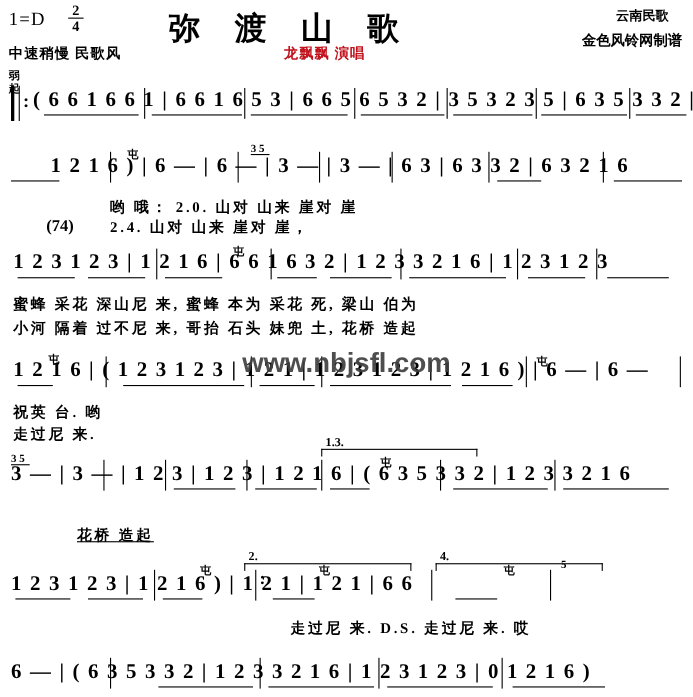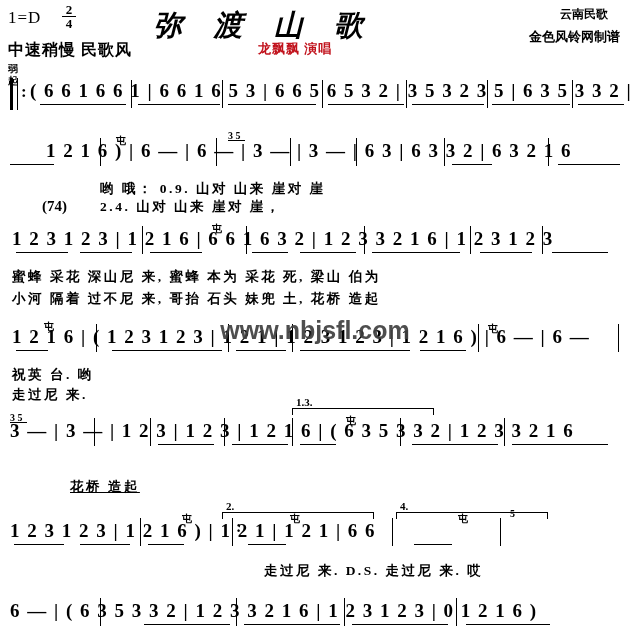--- a/index.html
+++ b/index.html
@@ -41,35 +41,34 @@
   .meter .den { display: block; font-weight: bold; }
 
   .title {
     left: 0; top: 6px;
     width: 528px;
     text-align: center;
     font-size: 29px;
     font-weight: bold;
     letter-spacing: 12px;
     font-family: "Liberation Serif", serif;
-    font-style: italic;
   }
   .credit-1 {
     right: 22px; top: 6px;
     font-size: 12px;
     font-weight: bold;
   }
   .credit-2 {
     right: 10px; top: 28px;
     font-size: 13px;
     font-weight: bold;
   }
   .tempo {
     left: 8px; top: 40px;
-    font-size: 16px;
+    font-size: 13px;
     font-weight: bold;
     letter-spacing: 1px;
   }
   .singer {
     left: 258px; top: 40px;
     font-size: 13px;
     font-weight: bold;
     color: #c1121c;
     letter-spacing: 1px;
   }
@@ -183,21 +182,21 @@
   <div class="rule" style="left:228px; top:140px; width:17px;"></div>
   <div class="rule" style="left:452px; top:164px; width:40px;"></div>
   <div class="rule" style="left:558px; top:164px; width:62px;"></div>
   <div class="vrule" style="left:100px; top:138px; height:28px;"></div>
   <div class="vrule" style="left:216px; top:138px; height:28px;"></div>
   <div class="vrule" style="left:290px; top:138px; height:28px;"></div>
   <div class="vrule" style="left:356px; top:138px; height:28px;"></div>
   <div class="vrule" style="left:444px; top:138px; height:28px;"></div>
   <div class="vrule" style="left:548px; top:138px; height:28px;"></div>
 
-  <div class="abs lyric" style="left:100px; top:180px;">哟                       哦：   0.9. 山对     山来    崖对  崖</div>
+  <div class="abs lyric" style="left:100px; top:180px;">哟                       哦：   2.0. 山对     山来    崖对  崖</div>
   <div class="abs lyric" style="left:100px; top:198px;">                                2.4. 山对     山来    崖对  崖，</div>
   <div class="abs num-74">(74)</div>
 
   <div class="abs sysline" style="left:12px; top:228px;">1 2 3  1 2 3 | 1 2 1 6 | 6 6 1 6 3 2 | 1 2 3 3 2 1 6 | 1 2 3   1 2 3</div>
   <div class="rule" style="left:16px; top:252px; width:52px;"></div>
   <div class="rule" style="left:80px; top:252px; width:52px;"></div>
   <div class="rule" style="left:150px; top:252px; width:52px;"></div>
   <div class="abs tiny" style="left:212px; top:222px;">屯</div>
   <div class="rule" style="left:252px; top:252px; width:36px;"></div>
   <div class="rule" style="left:300px; top:252px; width:56px;"></div>

